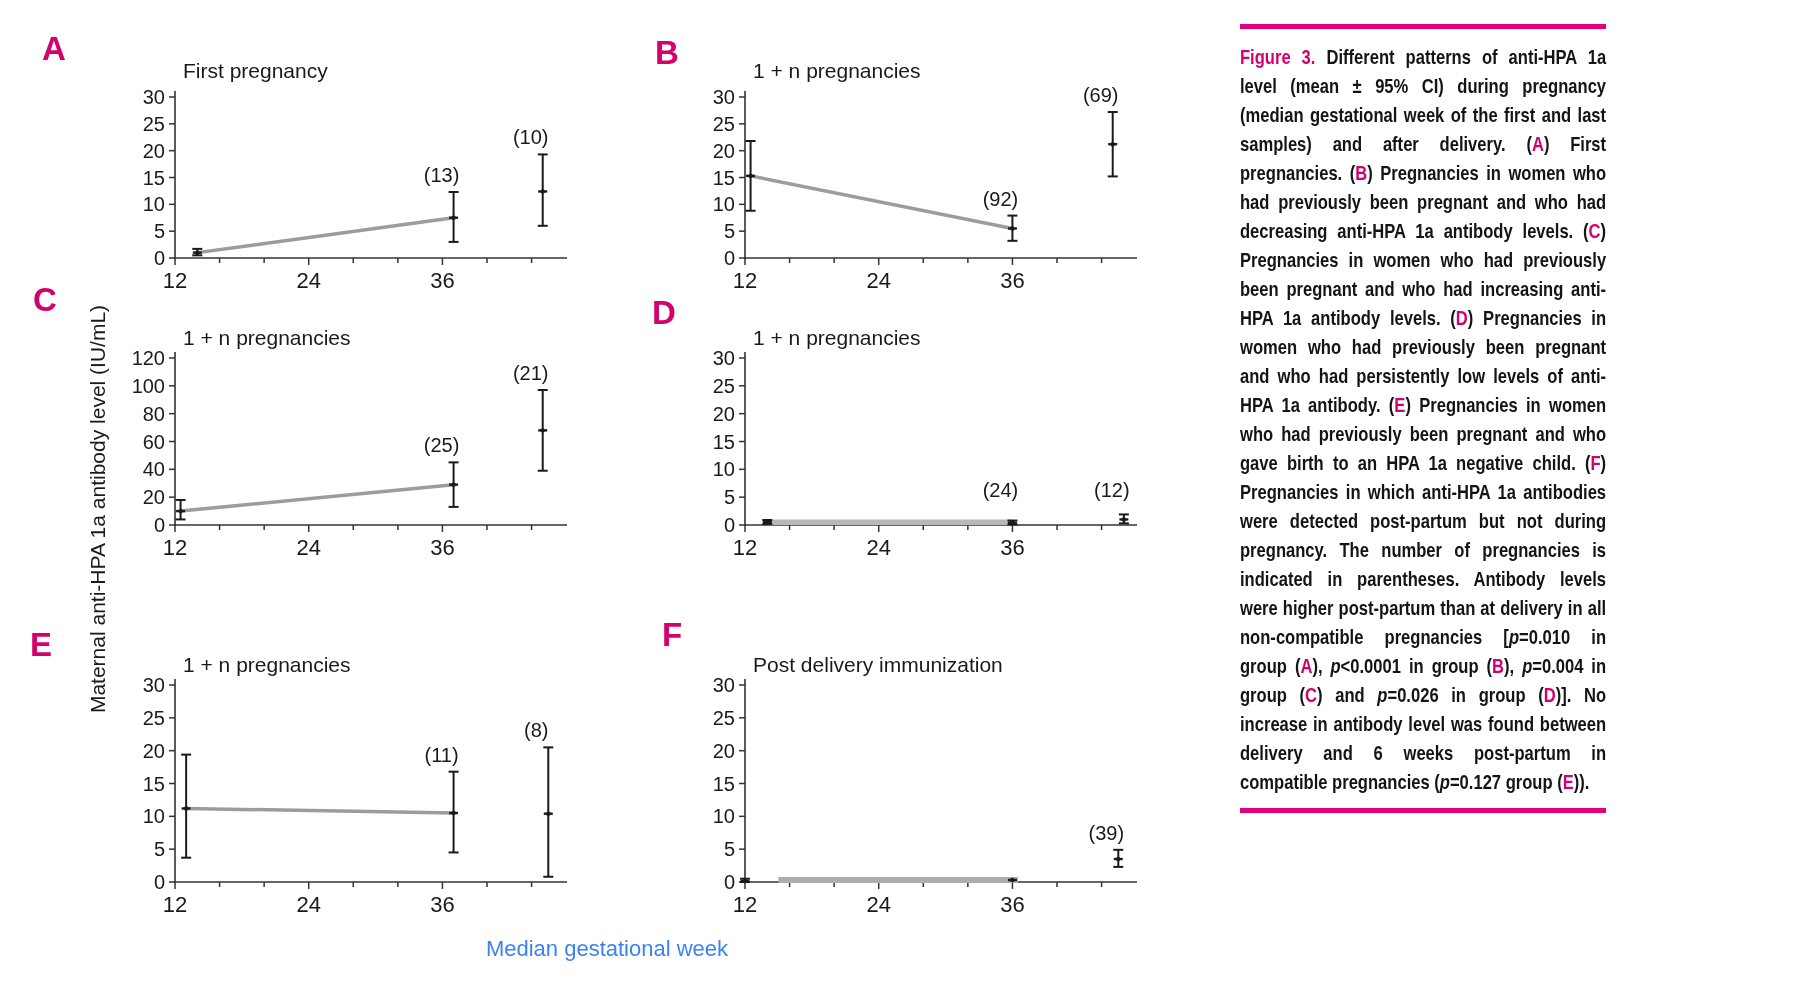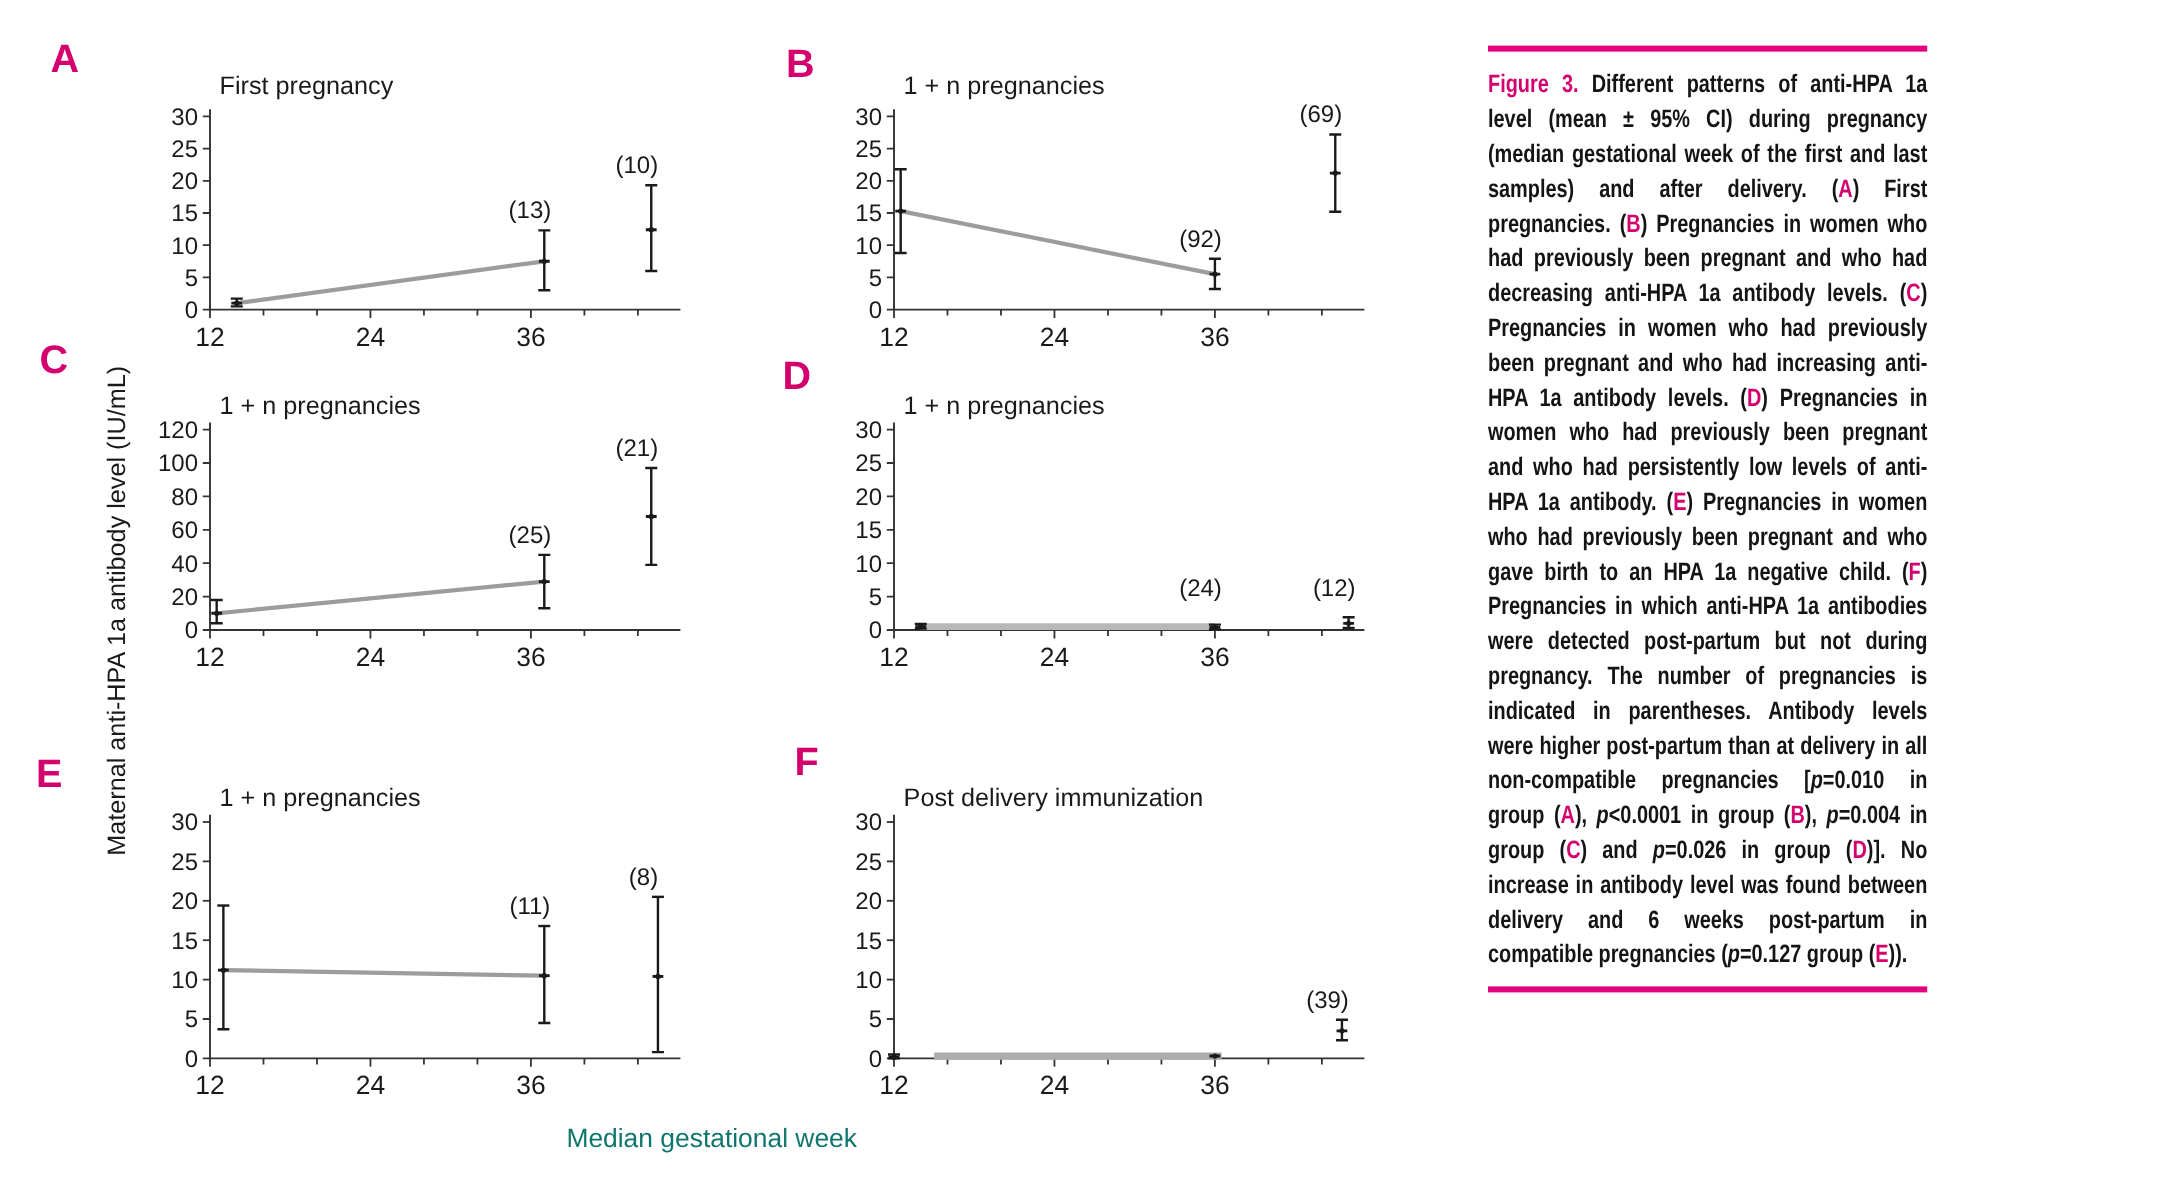--- a/index.html
+++ b/index.html
@@ -3,23 +3,23 @@
 <meta charset="utf-8">
 <style>
   html,body{margin:0;padding:0;background:#ffffff;}
   .page{position:relative;width:1800px;height:994px;background:#fff;overflow:hidden;
         font-family:"Liberation Sans",sans-serif;color:#1a1a1a;}
   .panel-letter{position:absolute;font-size:33px;font-weight:bold;line-height:1;
         color:var(--accent,#d4006e);}
   .figure-svg{position:absolute;}
   .ylabel{position:absolute;left:-132px;top:497px;width:460px;text-align:center;
         font-size:21px;color:#1a1a1a;transform:rotate(-90deg);white-space:nowrap;}
-  .xlabel{position:absolute;left:472px;top:936px;width:270px;
-        font-size:22px;color:#0f766e;white-space:nowrap;}
-  .caption{position:absolute;left:1240px;top:38px;width:366px;}
+  .xlabel{position:absolute;left:472px;top:936px;width:270px;text-align:center;
+        font-size:22px;color:#3b82f6;white-space:nowrap;}
+  .caption{position:absolute;left:1240px;top:24px;width:366px;}
   .caption .rule{height:5px;background:var(--rule,#e2007f);width:366px;}
   .caption-text{width:464px;transform:scaleX(0.789);transform-origin:left top;
         font-size:21px;line-height:29px;font-weight:bold;text-align:justify;
         color:#141414;margin:13px 0 12px 0;}
   .caption-text .acc{color:var(--accent,#d4006e);}
   .caption-text .ital{font-style:italic;}
   svg text{fill:#1a1a1a;}
 </style>
 </head>
 <body>

